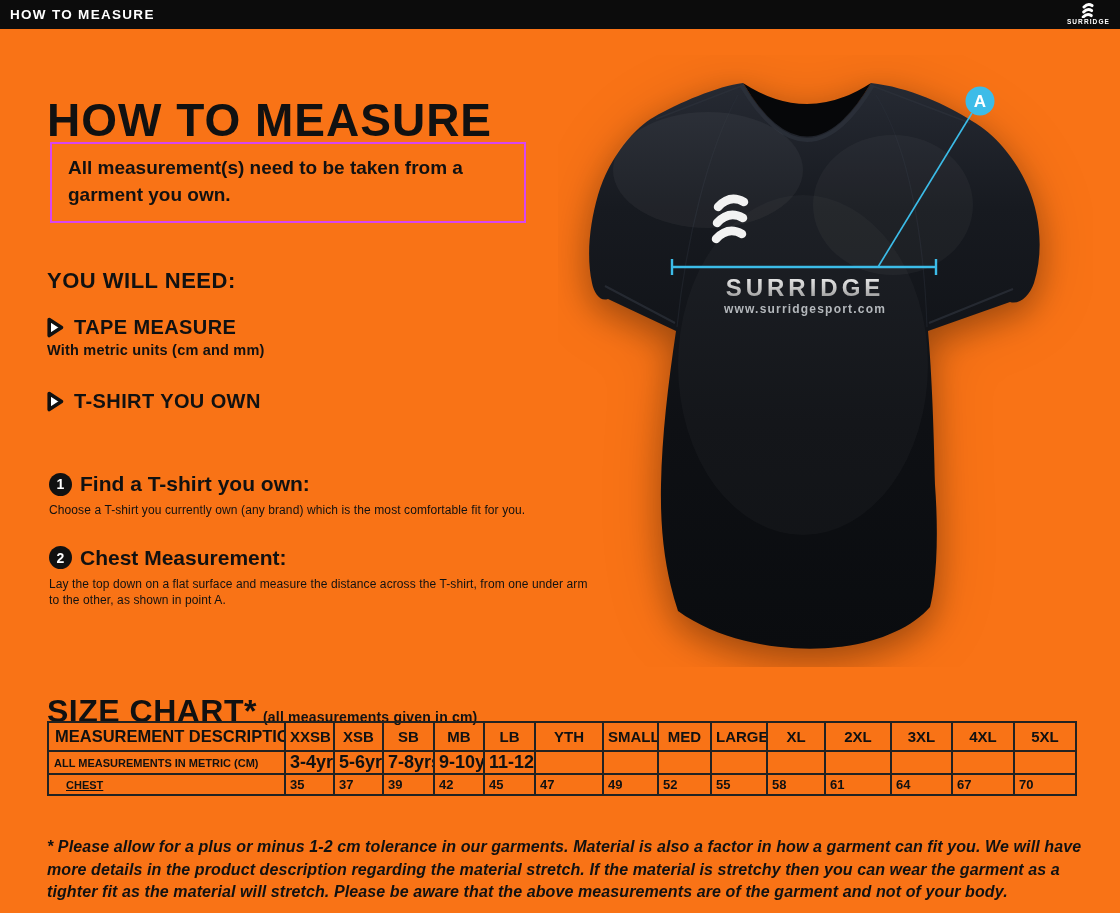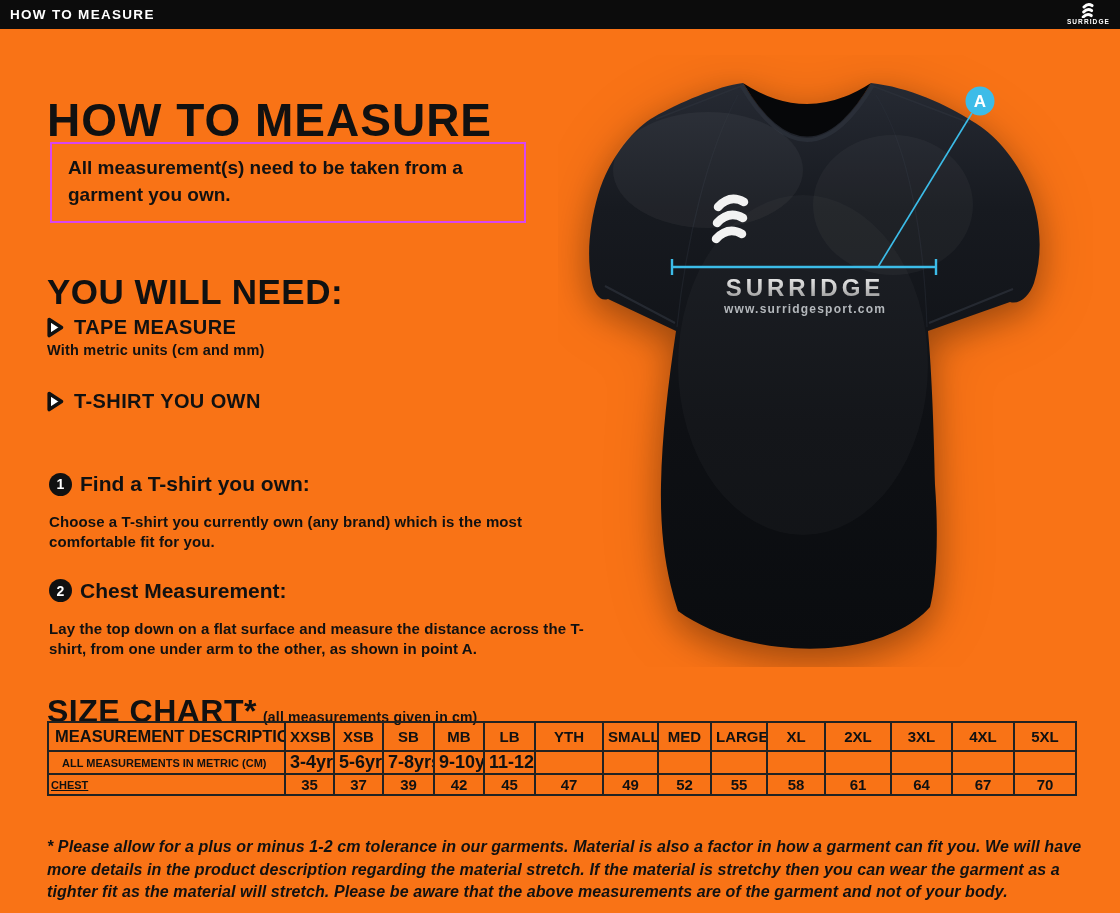--- a/index.html
+++ b/index.html
@@ -11,48 +11,48 @@
           display:flex;align-items:center;justify-content:space-between;box-sizing:border-box;padding:0 6px 0 10px;}
   .topbar-title{color:#fff;font-weight:700;font-size:13.5px;letter-spacing:1.3px;}
   .topbar-logo{display:flex;flex-direction:column;align-items:center;margin-right:4px;line-height:1;}
   .topbar-logo .brand{color:#fff;font-weight:700;font-size:6.5px;letter-spacing:1.1px;margin-top:1px;}
 
   
   .h1{position:absolute;left:47px;top:64px;font-size:46px;font-weight:800;letter-spacing:1px;line-height:1.1;}
   .notice-box{position:absolute;left:50px;top:142px;width:476px;box-sizing:border-box;
               border:2px solid #d946ef;padding:11px 16px 12px 16px;}
   .notice-box p{margin:0;font-size:19px;font-weight:700;line-height:1.42;}
-  .h2-need{position:absolute;left:47px;top:243px;font-size:35px;font-weight:800;letter-spacing:.5px;}
+  .h2-need{position:absolute;left:47px;top:250px;font-size:22px;font-weight:800;letter-spacing:.5px;}
 
   .need-list{position:absolute;left:47px;top:316px;width:520px;}
   .need-item + .need-item{margin-top:32px;}
   .need-head{display:flex;align-items:center;gap:10px;}
   .need-title{font-size:20px;font-weight:800;letter-spacing:.4px;}
   .need-desc{font-size:14.5px;font-weight:700;margin-top:3px;letter-spacing:.2px;}
 
   .steps{position:absolute;left:49px;top:472px;width:545px;}
   .step + .step{margin-top:27px;}
   .step-head{display:flex;align-items:center;gap:8px;}
   .step-num{width:23px;height:23px;border-radius:50%;background:#111;color:#fff;flex:0 0 23px;
             display:flex;align-items:center;justify-content:center;font-size:14px;font-weight:700;}
   .step-title{font-size:21px;font-weight:800;}
-  .step-desc{font-size:15px;font-weight:700;line-height:1.33;margin-top:16px;max-width:540px;letter-spacing:.1px;}
+  .step-desc{font-size:12px;font-weight:400;line-height:1.33;margin-top:7px;max-width:540px;letter-spacing:.1px;}
 
   .h2-chart{position:absolute;left:47px;top:666px;font-size:32px;font-weight:800;letter-spacing:.5px;}
   .h2-chart .sub{font-size:14px;font-weight:700;letter-spacing:.2px;margin-left:6px;}
 
   
   table.size{position:absolute;left:47px;top:721px;width:1028px;border-collapse:collapse;table-layout:fixed;}
   table.size th,table.size td{border:2px solid #222;padding:0 4px;box-sizing:border-box;overflow:hidden;white-space:nowrap;}
   table.size thead th{height:29px;font-size:15px;font-weight:700;text-align:center;}
   table.size thead th.desc{font-size:16.5px;text-align:left;padding-left:6px;}
   table.size tr.metric td{height:20px;font-size:18px;font-weight:700;text-align:right;}
-  table.size tr.metric td.lbl{font-size:11px;text-align:left;padding-left:13px;}
-  table.size tr.chest td{height:21px;font-size:15px;font-weight:700;text-align:center;}
-  table.size tr.chest td.lbl{font-size:11px;text-align:left;padding-left:2px;text-decoration:underline;}
+  table.size tr.metric td.lbl{font-size:11px;text-align:left;padding-left:5px;}
+  table.size tr.chest td{height:21px;font-size:13px;font-weight:700;}
+  table.size tr.chest td.lbl{font-size:11px;text-align:left;padding-left:17px;text-decoration:underline;}
 
   .footnote{position:absolute;left:47px;top:820px;width:1042px;font-size:16px;font-weight:700;
             font-style:italic;line-height:1.42;letter-spacing:.1px;}
 
   
   .shirt-wrap{position:absolute;left:558px;top:55px;width:535px;height:612px;}
 </style>
 </head>
 <body>
 

